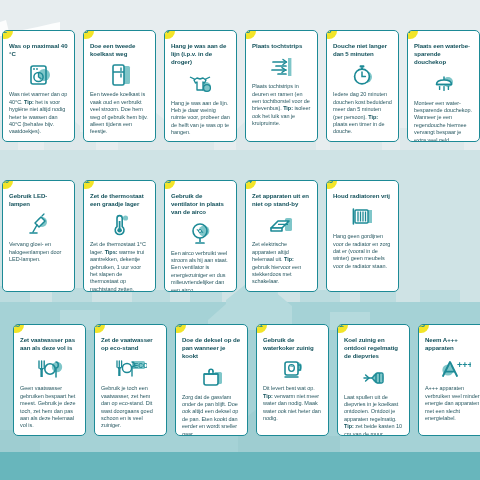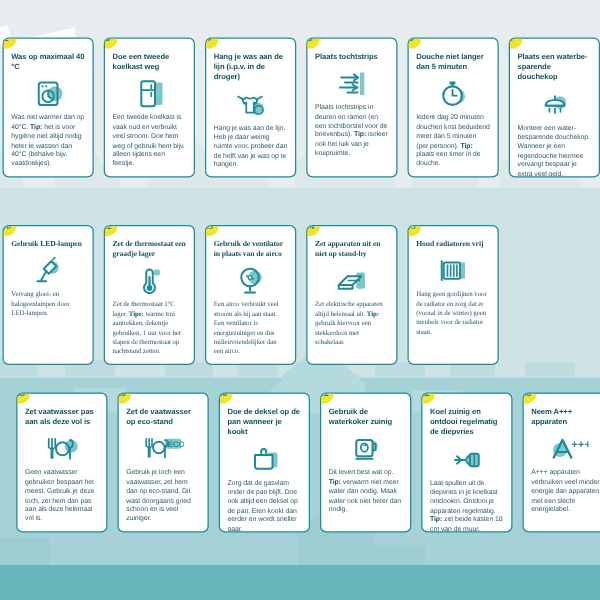--- a/index.html
+++ b/index.html
@@ -16,22 +16,22 @@
   .band-mid{top:150px;height:152px;background:#cfe3e5;}
   .band-bot{top:302px;height:150px;background:#a5d2d6;}
   .band-foot{top:452px;height:28px;background:#68b6bc;}
 
   
   .houses{position:absolute;left:0;width:480px;height:480px;top:0;pointer-events:none;}
 
   
   .row{position:absolute;left:0;width:480px;display:flex;gap:8px;padding-left:2px;box-sizing:border-box;}
   .row1{top:30px;}
-  .row2{top:180px;font-family:Liberation Serif, serif;}
-  .row3{top:314px;padding-left:13px;}
+  .row2{top:180px;}
+  .row3{top:324px;padding-left:13px;}
 
   .card{
     position:relative;
     width:73px;min-width:73px;height:112px;
     background:#ffffff;
     border:1.1px solid #1d8a96;
     border-radius:5px;
     box-sizing:border-box;
     padding:9px 6px 5px 6px;
     overflow:hidden;

